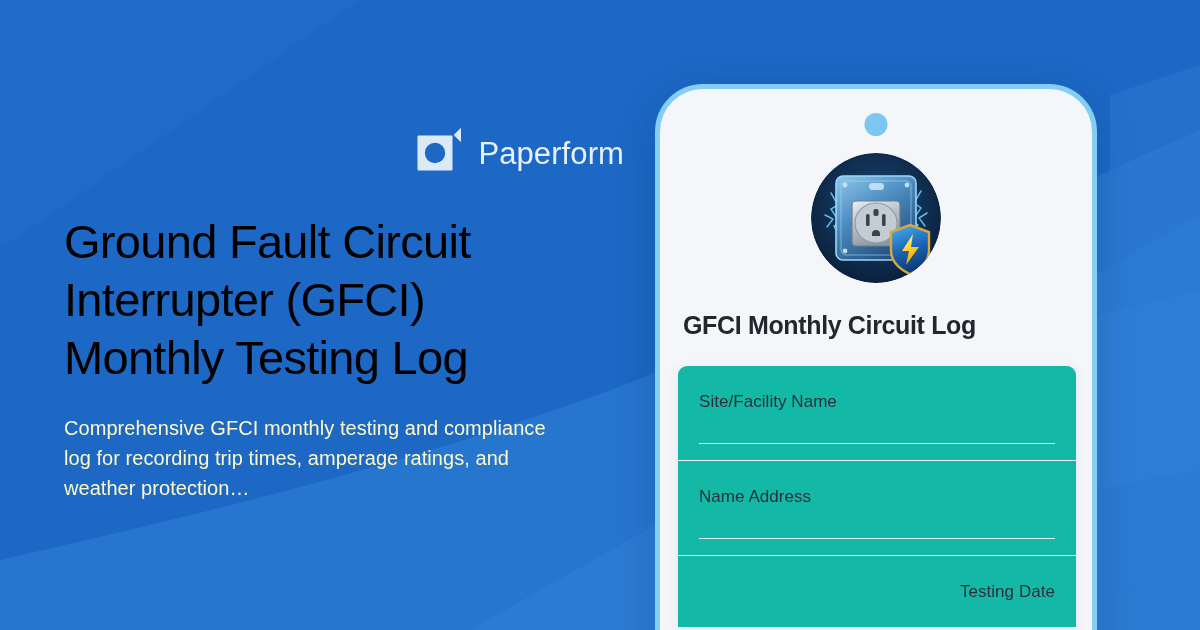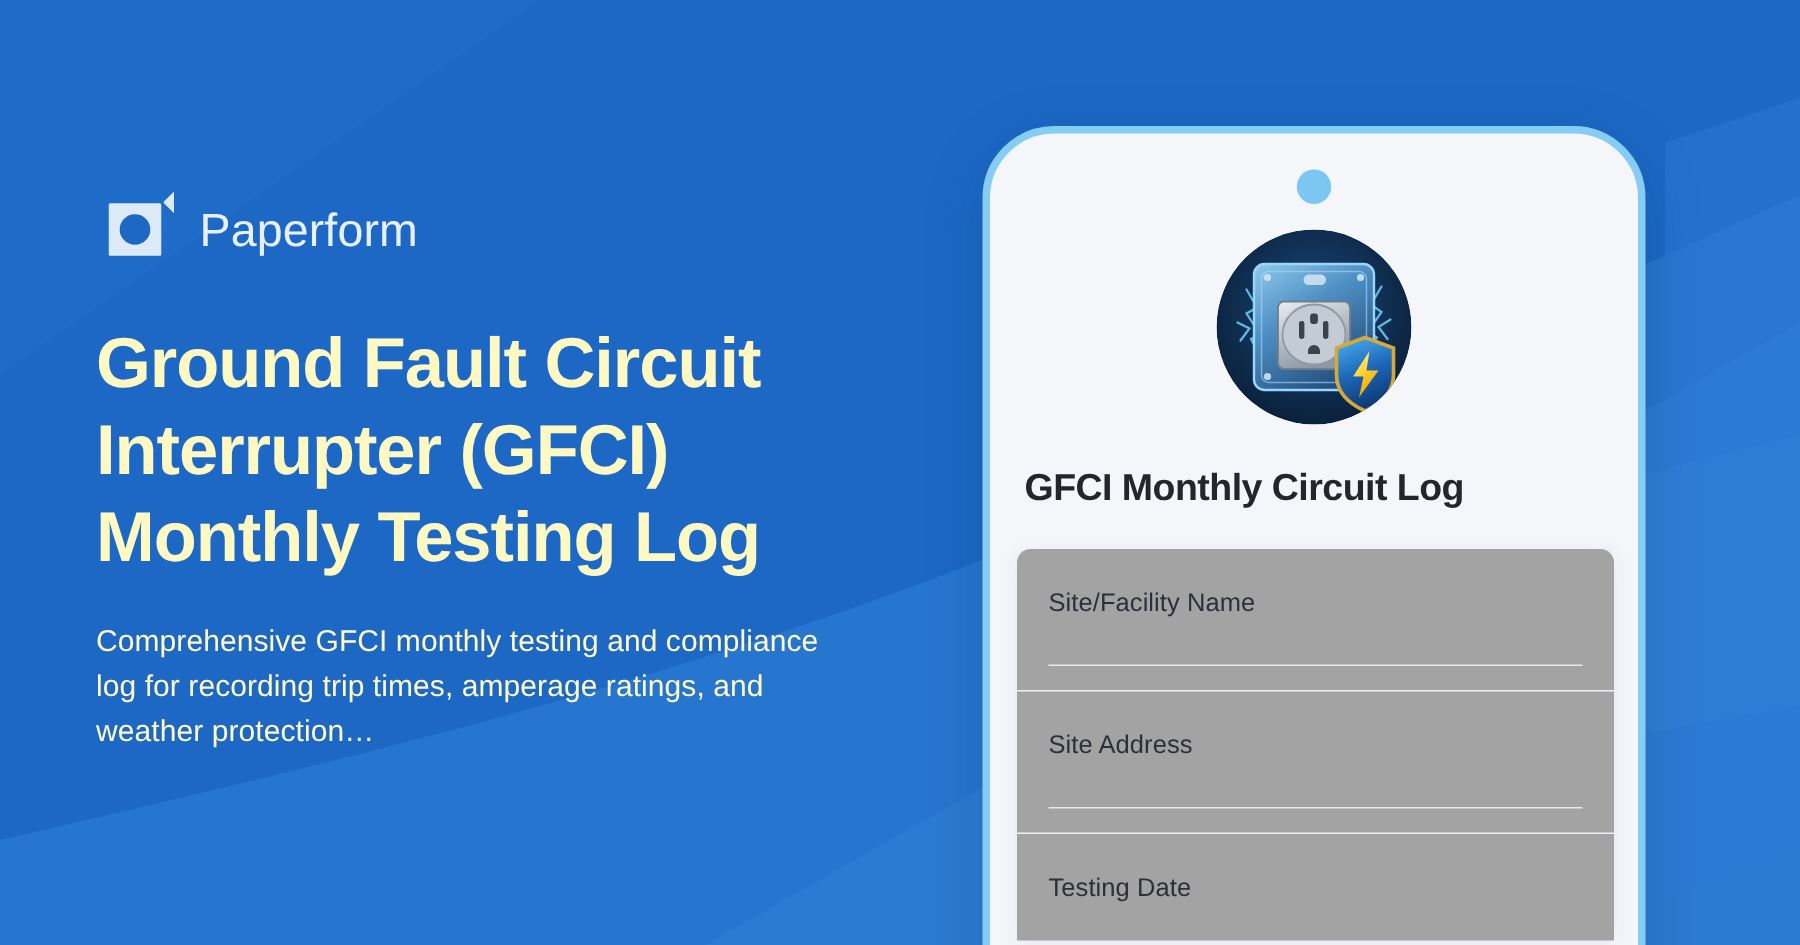--- a/index.html
+++ b/index.html
@@ -36,35 +36,36 @@
     flex-direction: column;
     justify-content: center;
     z-index: 5;
   }
 
   .brand {
     display: flex;
     align-items: center;
     gap: 17px;
     margin-bottom: 34px;
+    justify-content: flex-end;
   }
   .brand-mark { width: 52px; height: 52px; flex: none; display: block; }
   .brand-name {
     font-size: 31px;
     font-weight: 400;
     color: #e8f1fb;
     letter-spacing: 0.1px;
     line-height: 1;
   }
 
   .headline {
     font-size: 47px;
     line-height: 58px;
-    font-weight: 700;
-    color: #fef9c3;
+    font-weight: 400;
+    color: #000000;
     letter-spacing: -0.7px;
     max-width: 500px;
     margin-bottom: 26px;
   }
 
   .subhead {
     font-size: 20px;
     line-height: 30px;
     font-weight: 400;
     color: #fef9c3;
@@ -119,21 +120,21 @@
     font-weight: 700;
     color: #23262b;
     letter-spacing: -0.35px;
   }
 
   .form-card {
     position: absolute;
     left: 18px;
     top: 277px;
     width: 398px;
-    background: #a3a3a3;
+    background: #14b8a6;
     border-radius: 9px 9px 0 0;
     box-shadow: 0 2px 14px rgba(20, 50, 90, 0.07);
     overflow: hidden;
   }
 
   .field {
     padding: 25px 21px 0 21px;
     border-bottom: 1px solid #f0f1f3;
   }
   .field:last-child { border-bottom: none; }
@@ -144,21 +145,21 @@
     font-weight: 400;
     letter-spacing: 0.05px;
     line-height: 22px;
   }
   .field-input-line {
     margin-top: 30px;
     height: 1px;
     background: #e9eaec;
     margin-bottom: 16px;
   }
-  .field-partial { padding-bottom: 24px; }
+  .field-partial { padding-bottom: 24px; text-align: right; }
 </style>
 </head>
 <body>
 
 <div class="bg-root">
   <svg class="bg-svg" viewBox="0 0 1200 630" preserveAspectRatio="none">
     <rect x="0" y="0" width="1200" height="630" fill="#1c68c4"></rect>
 
     <path d="M0 630 L0 560 C 260 500 560 430 820 300 L 1200 130 L1200 630 Z" fill="#2a79d2" opacity="0.75"></path>
 
@@ -265,21 +266,21 @@
   <div class="form-title">GFCI Monthly Circuit Log</div>
 
   <div class="form-card">
 
     <div class="field">
       <div class="field-label">Site/Facility Name</div>
       <div class="field-input-line"></div>
     </div>
 
     <div class="field">
-      <div class="field-label">Site Address</div>
+      <div class="field-label">Name Address</div>
       <div class="field-input-line"></div>
     </div>
 
     <div class="field field-partial">
       <div class="field-label">Testing Date</div>
 
     </div>
 
   </div>
 </div>

